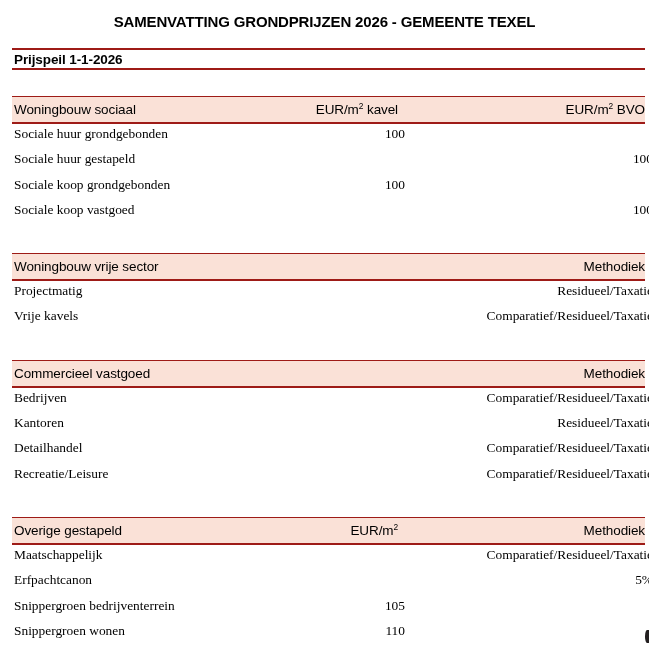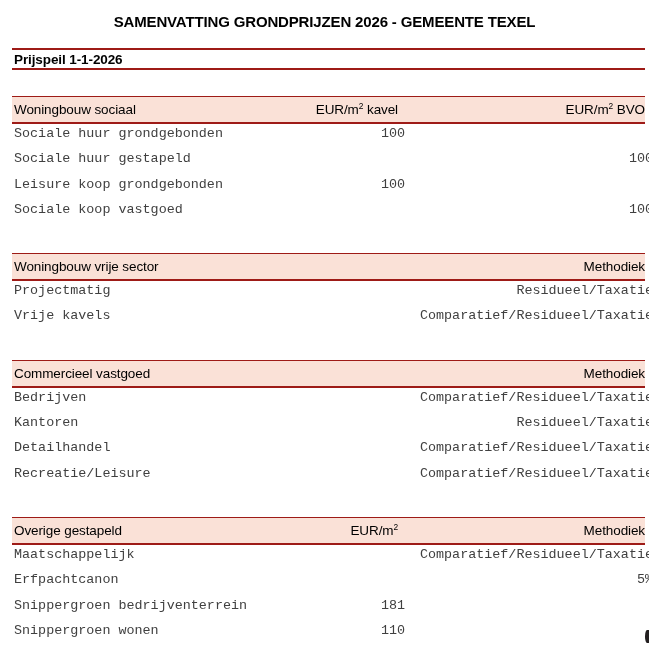--- a/index.html
+++ b/index.html
@@ -96,22 +96,22 @@
     padding-right: 0;
   }
 
   
   .rows { padding-top: 2px; }
   .row {
     display: flex;
     align-items: baseline;
     height: 25.3px;
     font-size: 13.4px;
-    font-family: Liberation Mono, monospace;
-    color: #404040;
+    font-family: Liberation Serif, serif;
+    color: #000000;
   }
   .row .r-label {
     padding-left: 2px;
     white-space: nowrap;
   }
   .row .r-num {
     position: absolute;
     left: 0;
     width: 393px;
     text-align: right;
@@ -166,21 +166,21 @@
           <span class="r-label">Sociale huur grondgebonden</span>
           <span class="r-num">100</span>
           <span class="r-meth"></span>
         </div>
         <div class="row">
           <span class="r-label">Sociale huur gestapeld</span>
           <span class="r-num"></span>
           <span class="r-meth">100</span>
         </div>
         <div class="row">
-          <span class="r-label">Leisure koop grondgebonden</span>
+          <span class="r-label">Sociale koop grondgebonden</span>
           <span class="r-num">100</span>
           <span class="r-meth"></span>
         </div>
         <div class="row">
           <span class="r-label">Sociale koop vastgoed</span>
           <span class="r-num"></span>
           <span class="r-meth">100</span>
         </div>
       </div>
     </div>
@@ -248,21 +248,21 @@
           <span class="r-num"></span>
           <span class="r-meth">Comparatief/Residueel/Taxatie</span>
         </div>
         <div class="row">
           <span class="r-label">Erfpachtcanon</span>
           <span class="r-num"></span>
           <span class="r-meth">5%</span>
         </div>
         <div class="row">
           <span class="r-label">Snippergroen bedrijventerrein</span>
-          <span class="r-num">181</span>
+          <span class="r-num">105</span>
           <span class="r-meth"></span>
         </div>
         <div class="row">
           <span class="r-label">Snippergroen wonen</span>
           <span class="r-num">110</span>
           <span class="r-meth"></span>
         </div>
       </div>
     </div>
   </div>

